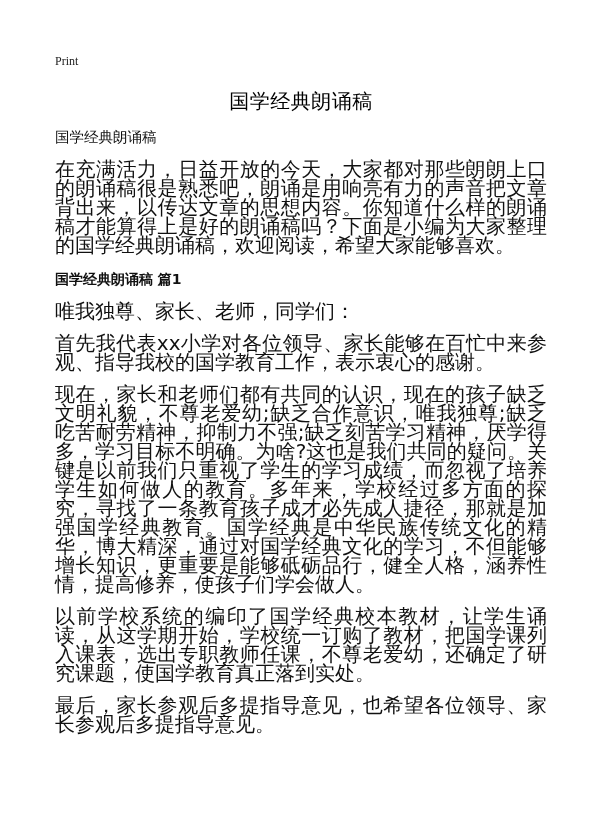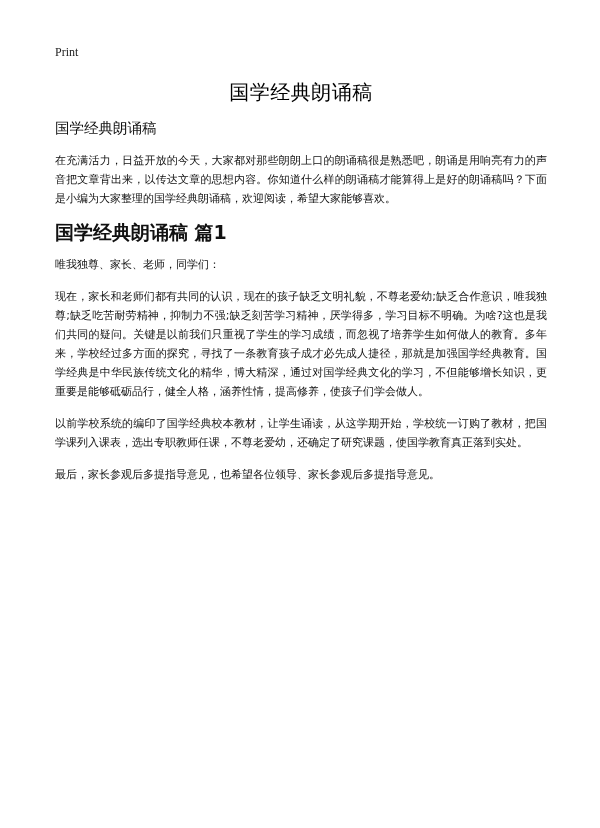--- a/index.html
+++ b/index.html
@@ -11,21 +11,21 @@
       width: 600px;
       height: 828px;
       overflow: hidden;
       position: relative;
       color: #111;
       font-family: "DejaVu Sans", sans-serif;
     }
     .page {
       position: absolute;
       left: 55px;
-      top: 44px;
+      top: 53px;
       width: 492px;
     }
     .print-label {
       font-family: "Liberation Serif", "DejaVu Serif", serif;
       font-size: 12px;
       color: #222;
       line-height: 16px;
       height: 16px;
       margin: 0;
     }
@@ -37,45 +37,46 @@
       line-height: 28px;
       letter-spacing: 0.5px;
       color: #000;
     }
     .subtitle {
       font-size: 14.5px;
       line-height: 19px;
       margin: 13px 0 0 0;
     }
     .para {
-      font-size: 11px;
+      font-size: 20px;
       line-height: 19px;
       margin: 13px 0 0 0;
       text-align: justify;
       text-justify: inter-character;
       word-break: break-all;
     }
     .section-heading {
-      font-size: 19px;
+      font-size: 14px;
       font-weight: bold;
       line-height: 19px;
       margin: 15px 0 0 0;
     }
   </style>
 </head>
 <body>
 
 <div class="page">
   <div class="print-label">Print</div>
 
   <h1 class="doc-title">国学经典朗诵稿</h1>
 
   <p class="subtitle">国学经典朗诵稿</p>
 
   <p class="para">在充满活力，日益开放的今天，大家都对那些朗朗上口的朗诵稿很是熟悉吧，朗诵是用响亮有力的声音把文章背出来，以传达文章的思想内容。你知道什么样的朗诵稿才能算得上是好的朗诵稿吗？下面是小编为大家整理的国学经典朗诵稿，欢迎阅读，希望大家能够喜欢。</p>
 
   <h2 class="section-heading">国学经典朗诵稿 篇1</h2>
 
   <p class="para">唯我独尊、家长、老师，同学们：</p>
+  <p class="para">首先我代表xx小学对各位领导、家长能够在百忙中来参观、指导我校的国学教育工作，表示衷心的感谢。</p>
   <p class="para">现在，家长和老师们都有共同的认识，现在的孩子缺乏文明礼貌，不尊老爱幼;缺乏合作意识，唯我独尊;缺乏吃苦耐劳精神，抑制力不强;缺乏刻苦学习精神，厌学得多，学习目标不明确。为啥?这也是我们共同的疑问。关键是以前我们只重视了学生的学习成绩，而忽视了培养学生如何做人的教育。多年来，学校经过多方面的探究，寻找了一条教育孩子成才必先成人捷径，那就是加强国学经典教育。国学经典是中华民族传统文化的精华，博大精深，通过对国学经典文化的学习，不但能够增长知识，更重要是能够砥砺品行，健全人格，涵养性情，提高修养，使孩子们学会做人。</p>
   <p class="para">以前学校系统的编印了国学经典校本教材，让学生诵读，从这学期开始，学校统一订购了教材，把国学课列入课表，选出专职教师任课，不尊老爱幼，还确定了研究课题，使国学教育真正落到实处。</p>
   <p class="para">最后，家长参观后多提指导意见，也希望各位领导、家长参观后多提指导意见。</p>
 </div>
 
 </body></html>

